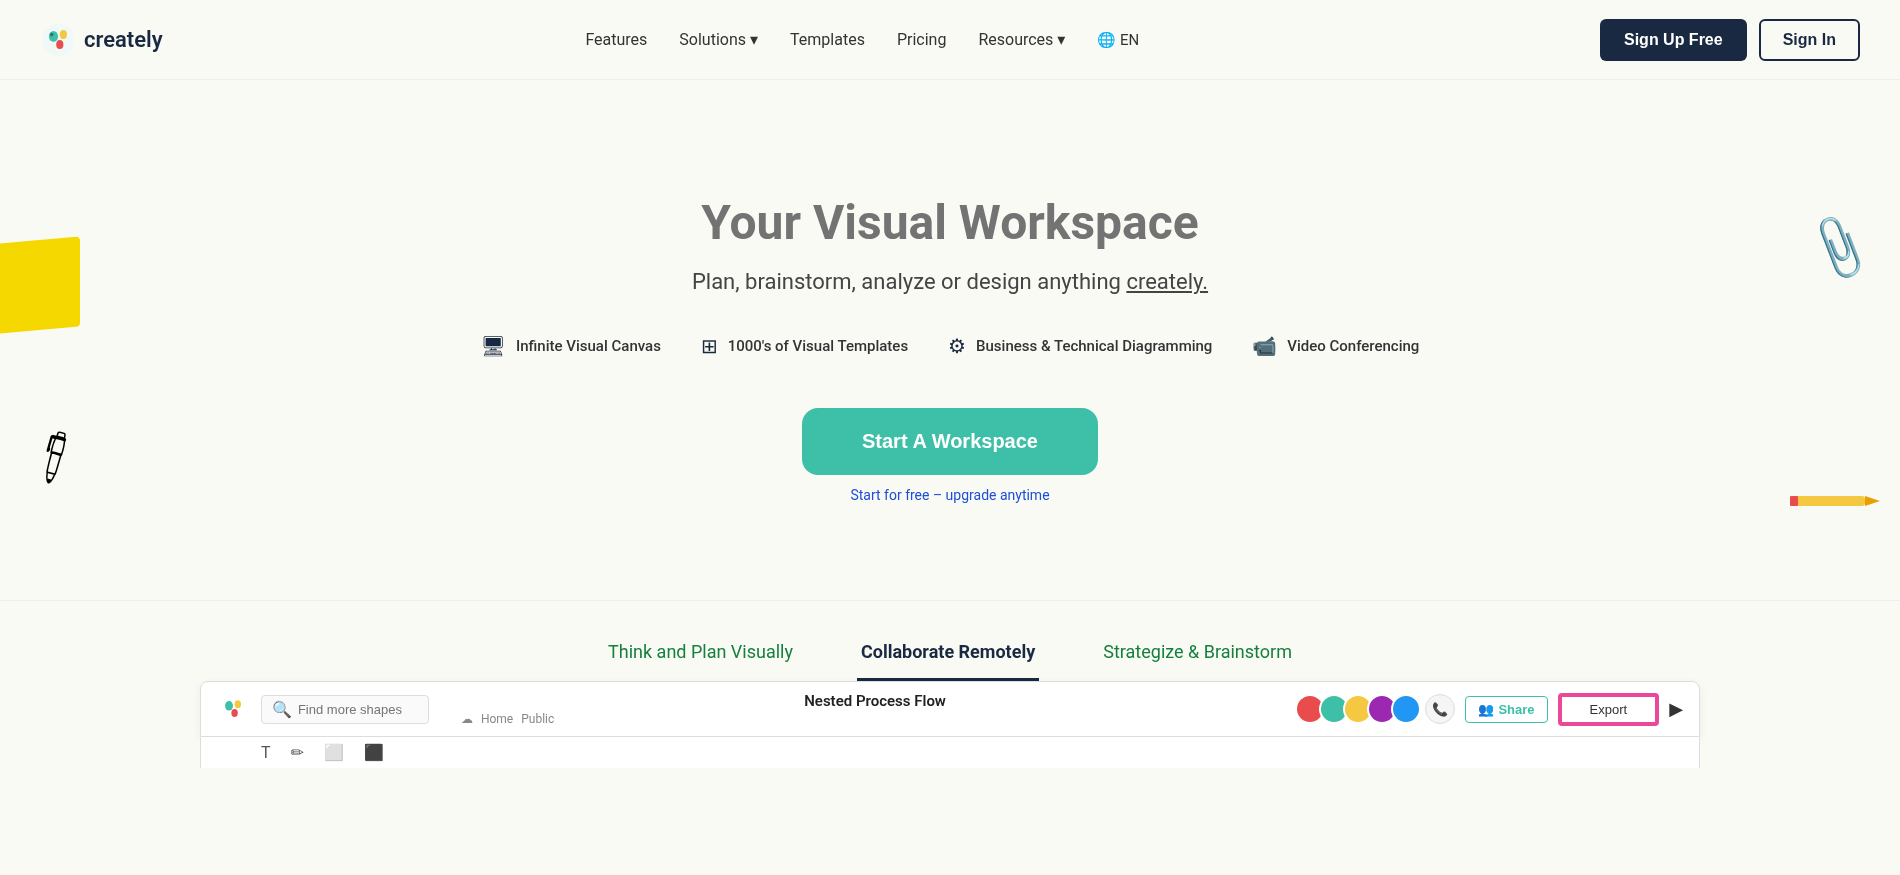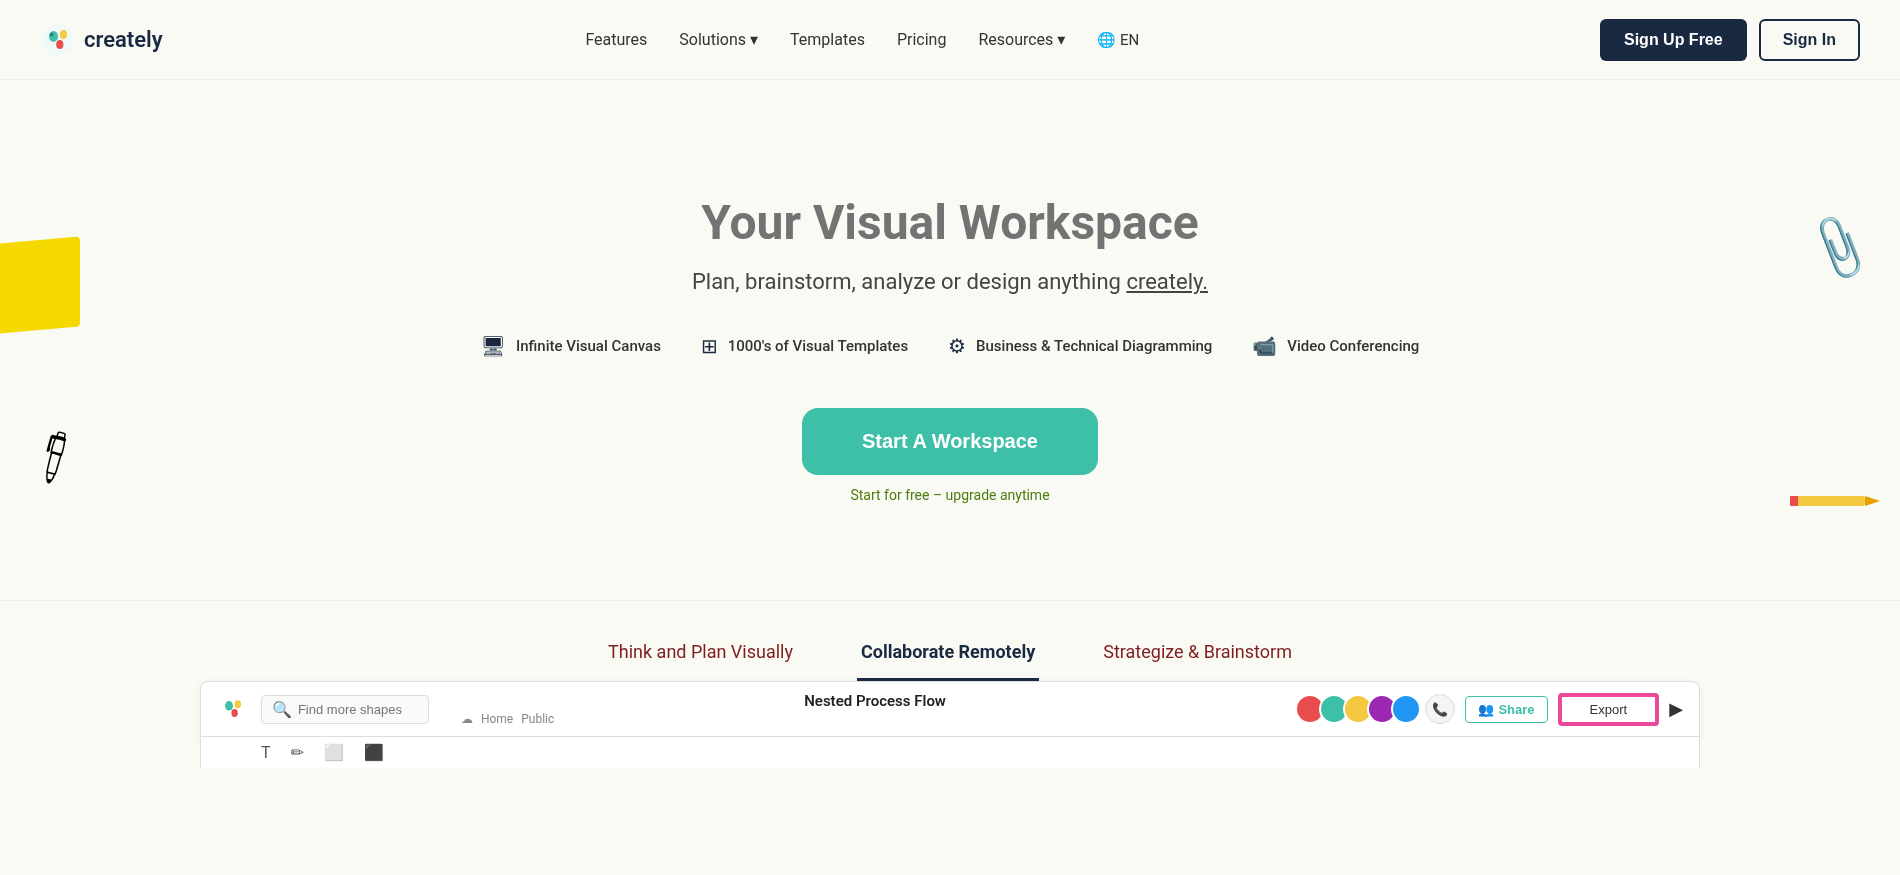--- a/index.html
+++ b/index.html
@@ -45,21 +45,21 @@
     }
     .hero-feature {
       display: flex; align-items: center; gap: 10px; font-size: 15px; color: #333; font-weight: 500;
     }
     .feature-icon { font-size: 20px; color: #1a2942; }
     .btn-workspace {
       background: #3dbfa8; color: #fff; border: none; border-radius: 16px;
       padding: 22px 60px; font-size: 20px; font-weight: 700; cursor: pointer;
       margin-bottom: 12px;
     }
-    .hero-tagline { font-size: 14px; color: #4d7c0f; margin-bottom: 20px; }
+    .hero-tagline { font-size: 14px; color: #1d4ed8; margin-bottom: 20px; }
 
     
     .deco-sticky {
       position: absolute; left: 0; top: 160px; width: 80px; height: 90px;
       background: #f5d800; transform: skewY(-5deg); border-radius: 0 4px 4px 0;
     }
     .deco-marker {
       position: absolute; left: 30px; bottom: 120px; transform: rotate(-30deg);
       font-size: 40px;
     }
@@ -68,21 +68,21 @@
     }
 
     
     .tabs-section {
       background: #fafaf5; padding: 20px 0 0; border-top: 1px solid #eee;
     }
     .tabs-bar {
       display: flex; justify-content: center; gap: 60px; padding: 10px 40px 0;
     }
     .tab-item {
-      font-size: 18px; color: #7f1d1d; padding: 10px 4px 16px; cursor: pointer;
+      font-size: 18px; color: #15803d; padding: 10px 4px 16px; cursor: pointer;
       border-bottom: 3px solid transparent; white-space: nowrap;
     }
     .tab-item.active {
       color: #1a2942; font-weight: 700; border-bottom: 3px solid #1a2942;
     }
 
     
     .preview-bar {
       background: #fff; border: 1px solid #ddd; border-radius: 8px 8px 0 0;
       margin: 0 200px; display: flex; align-items: center; padding: 10px 16px;

